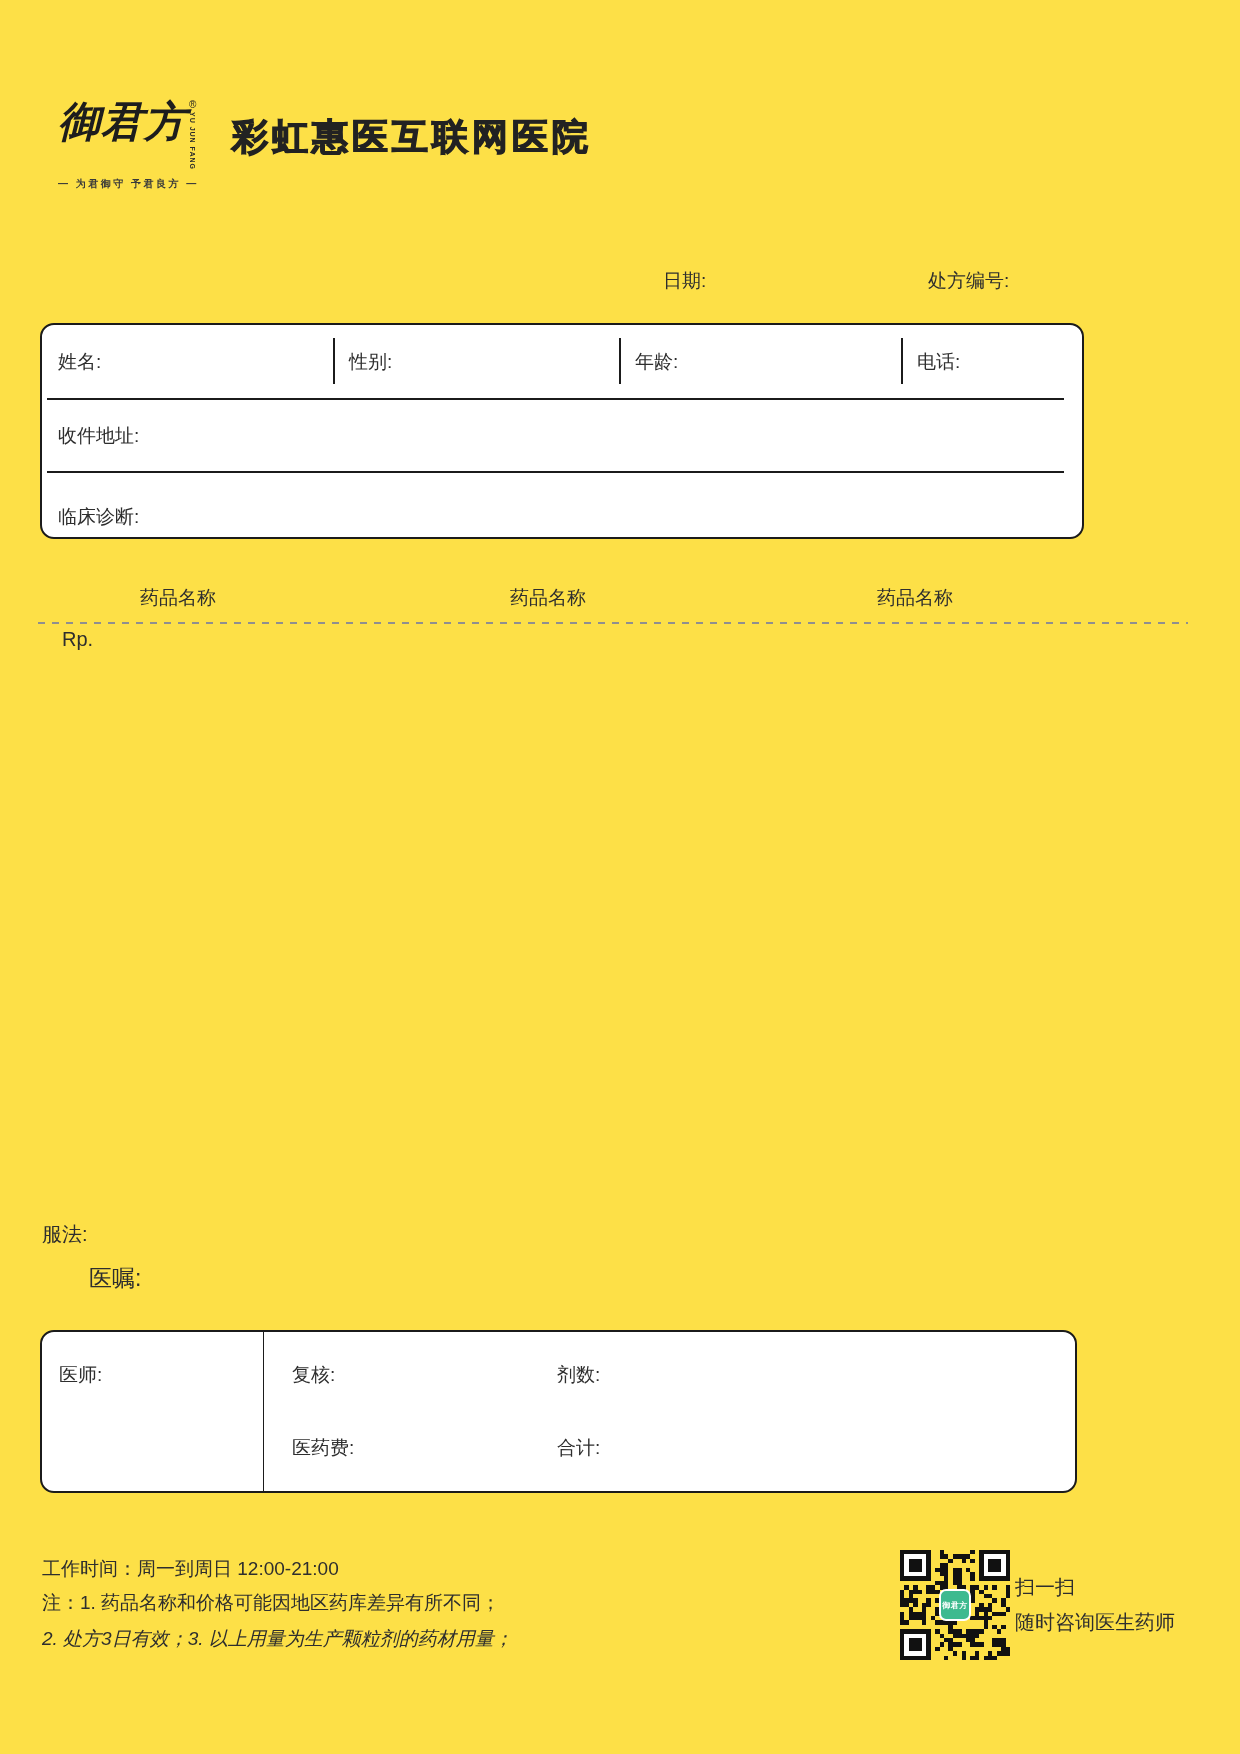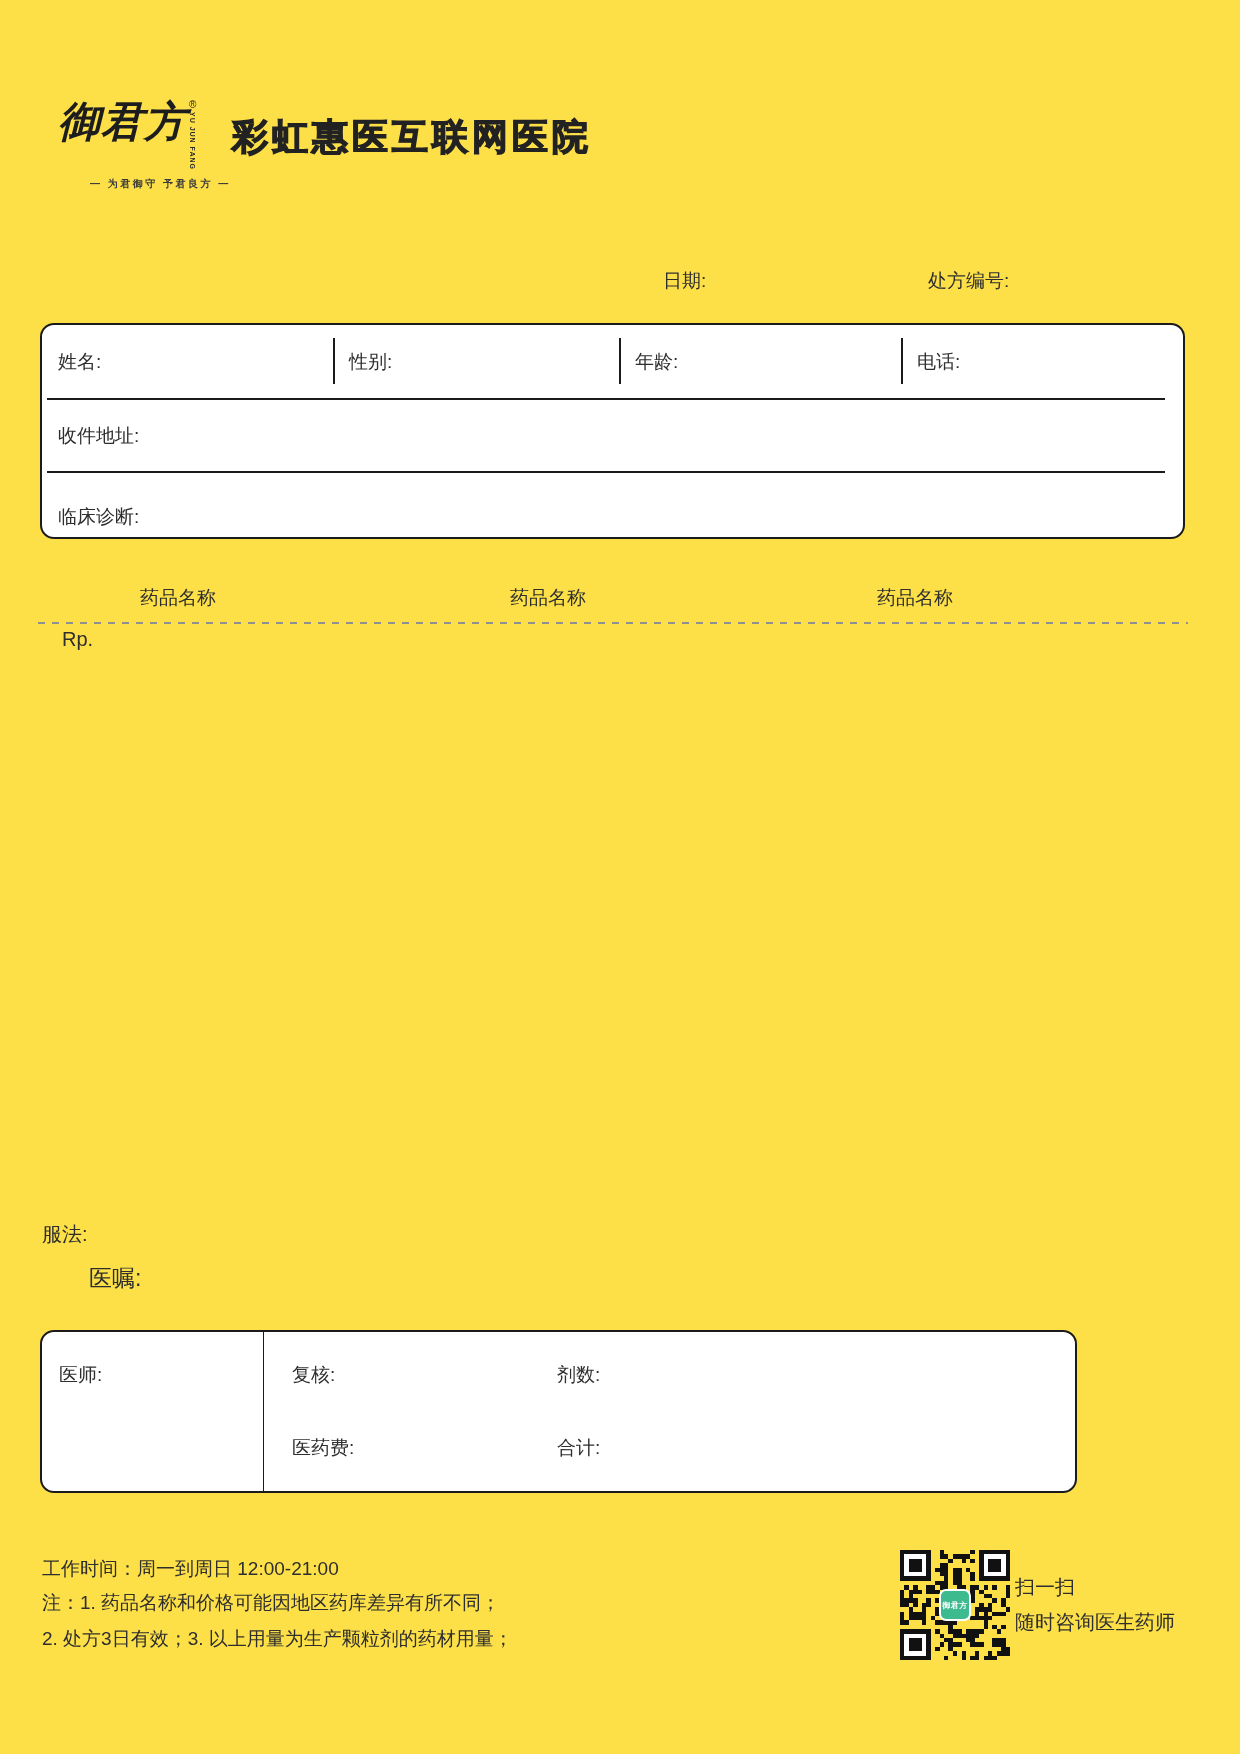--- a/index.html
+++ b/index.html
@@ -6,30 +6,30 @@
   body { background:#ffffff; font-family:"Liberation Sans","DejaVu Sans",sans-serif; }
   .page { position:relative; width:1240px; height:1754px; background:#fde047; overflow:hidden; color:#2e2e2e; }
 
   
   .logo-block { position:absolute; left:58px; top:100px; width:150px; }
   .logo-main { display:flex; align-items:flex-start; }
   .logo-text { font-family:"DejaVu Serif","Liberation Serif",serif; font-style:italic; font-weight:bold; font-size:42px; line-height:44px; color:#1d1d1d; letter-spacing:1px; white-space:nowrap; }
   .logo-side { display:flex; flex-direction:column; align-items:center; margin-left:2px; }
   .reg-mark { font-size:10px; line-height:10px; color:#1d1d1d; }
   .logo-vert { writing-mode:vertical-rl; font-size:7px; letter-spacing:1px; color:#2a2a2a; margin-top:2px; font-weight:bold; }
-  .logo-tagline { margin-top:7px; font-size:10px; letter-spacing:2.5px; color:#3a3a3a; white-space:nowrap; font-weight:bold;margin-left:32px; }
+  .logo-tagline { margin-top:7px; font-size:10px; letter-spacing:2.5px; color:#3a3a3a; white-space:nowrap; font-weight:bold; }
   .hospital-name { position:absolute; left:232px; top:113px; font-size:36px; font-weight:bold; letter-spacing:4px; color:#222; -webkit-text-stroke:1.3px #222; white-space:nowrap; }
 
   
   .notice-text { position:absolute; left:40px; top:268px; font-size:19px; color:#2e2e2e; }
   .date-label { position:absolute; left:663px; top:268px; font-size:19px; color:#2e2e2e; }
   .rx-number-label { position:absolute; left:928px; top:268px; font-size:19px; color:#2e2e2e; }
 
   
-  .patient-box { position:absolute; left:40px; top:323px; width:1145px; height:216px; border:2.5px solid #1b1b1b; border-radius:14px; background:#fff; }
+  .patient-box { position:absolute; left:40px; top:323px; width:1044px; height:216px; border:2.5px solid #1b1b1b; border-radius:14px; background:#fff; }
   .p-row { position:absolute; left:0; width:100%; display:flex; align-items:center; }
   .p-row1 { top:0; height:73px; }
   .p-row2 { top:75px; height:71px; padding-left:16px; }
   .p-row3 { top:160px; height:64px; padding-left:16px; }
   .p-cell { height:100%; display:flex; align-items:center; padding-left:16px; position:relative; }
   .p-c1 { width:291px; }
   .p-c2 { width:286px; }
   .p-c3 { width:282px; }
   .p-c4 { flex:1; }
   .vdiv::before { content:""; position:absolute; left:0; top:13px; height:46px; width:1.5px; background:#1b1b1b; }
@@ -55,21 +55,21 @@
   .sign-right { flex:1; padding:30px 0 0 28px; }
   .sign-row { display:flex; }
   .sign-row2 { margin-top:47px; }
   .sign-label { font-size:19px; color:#2e2e2e; }
   .sign-w { width:265px; }
 
   
   .foot-line { position:absolute; left:42px; font-size:19px; color:#2e2e2e; }
   .fl1 { top:1556px; }
   .fl2 { top:1590px; }
-  .fl3 { top:1626px; }
+  .fl3 { top:1626px;font-style:italic; }
   .qr-box { position:absolute; left:900px; top:1550px; width:110px; height:110px; }
   .qr-box svg { width:110px; height:110px; display:block; }
   .qr-center { position:absolute; left:39px; top:39px; width:32px; height:32px; background:#3eba8f; border:2px solid #ffffff; border-radius:7px; display:flex; align-items:center; justify-content:center; font-size:8px; color:#ffffff; font-weight:bold; letter-spacing:0.5px; }
   .scan-title { position:absolute; left:1015px; top:1574px; font-size:20px; color:#2e2e2e; }
   .scan-sub { position:absolute; left:1015px; top:1609px; font-size:20px; color:#2e2e2e; }
 </style>
 </head>
 <body>
 
 <div class="page">

